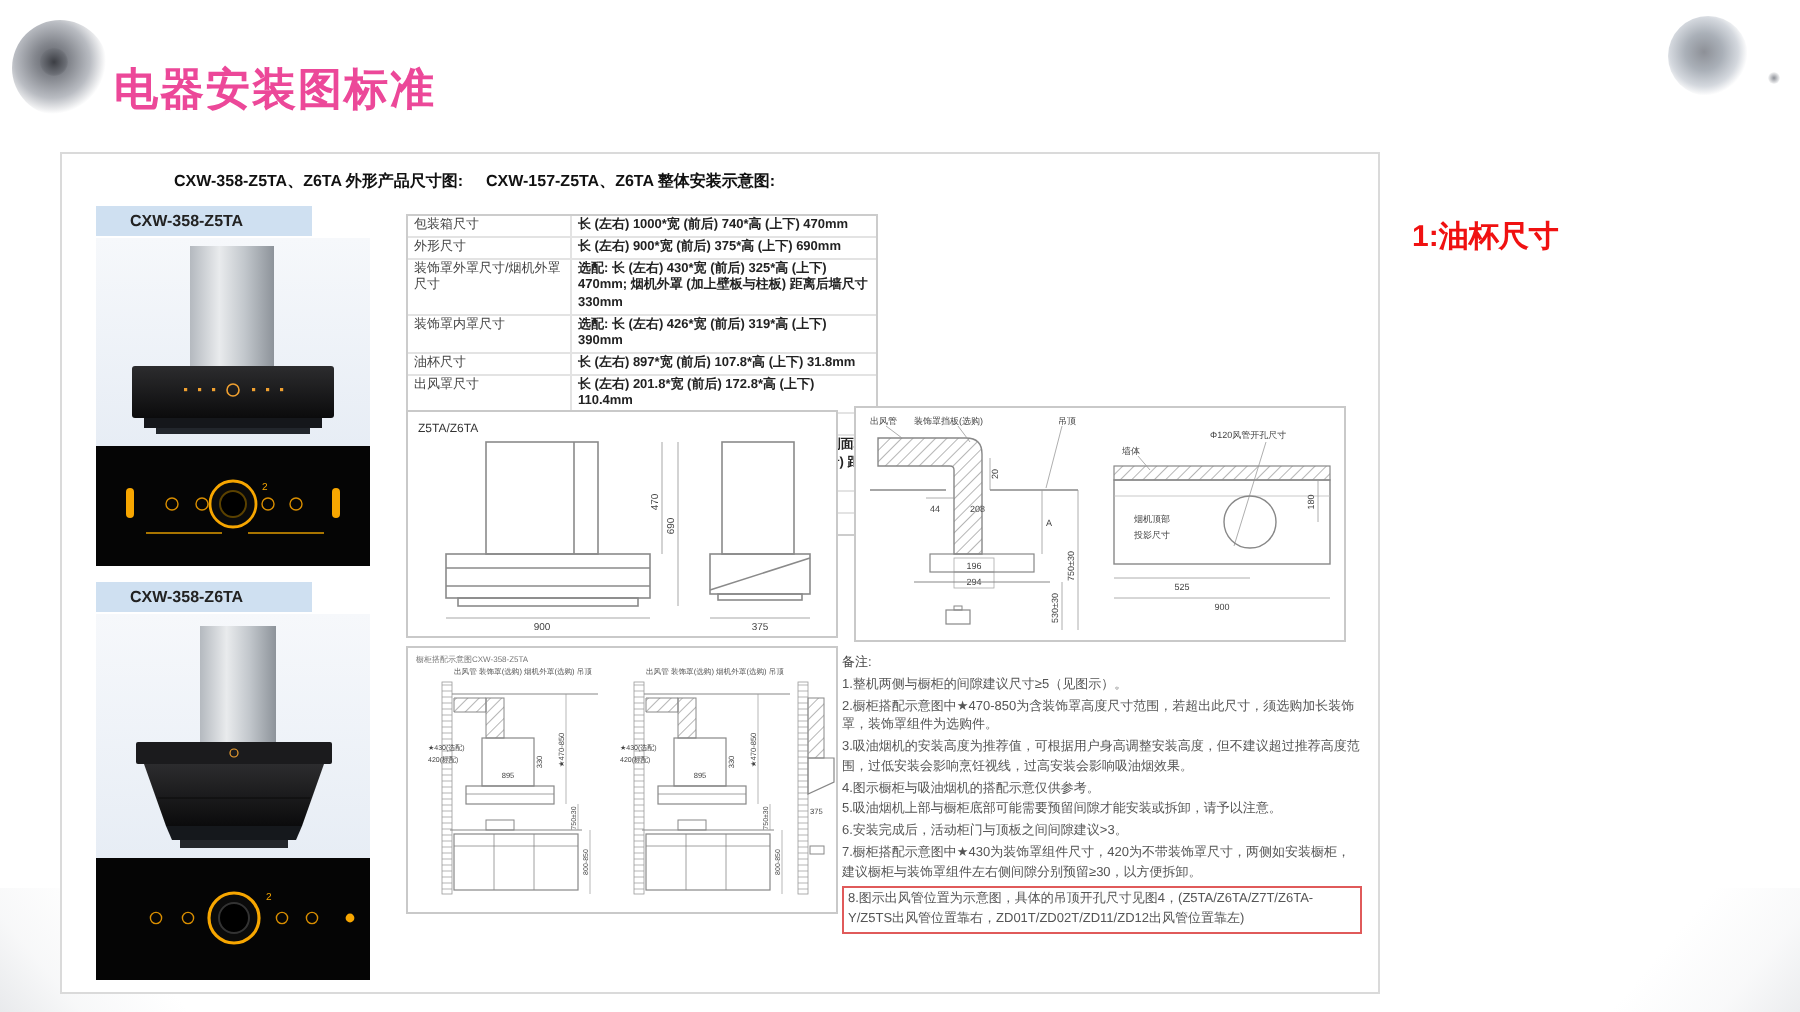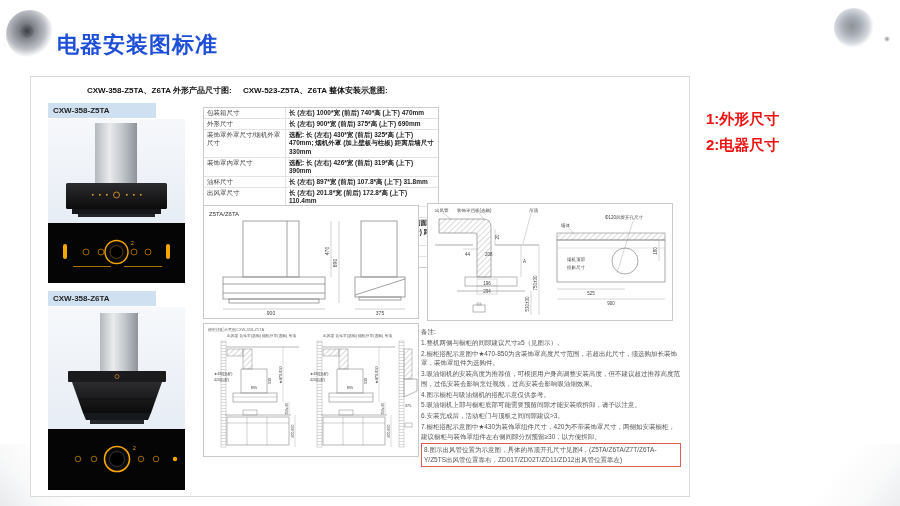--- a/index.html
+++ b/index.html
@@ -12,29 +12,29 @@
     background:radial-gradient(circle,#3c3e44 0%,#6a6d74 60%,transparent 75%);}
   .swirl-tr{position:absolute;right:26px;top:8px;width:40px;height:40px;border-radius:50%;
     background:radial-gradient(circle at 45% 45%, #8d9097 0%, #aab0b8 30%, #d4d8de 55%, rgba(240,241,244,0) 70%);}
   .dot-tr{position:absolute;right:10px;top:36px;width:6px;height:6px;border-radius:50%;
     background:radial-gradient(circle,#8d9097,transparent 75%);}
   .wisp-bl{position:absolute;left:-20px;bottom:-18px;width:150px;height:80px;opacity:.35;
     background:linear-gradient(50deg, #9aa0aa 0%, rgba(200,204,210,.4) 35%, transparent 60%);}
   .wisp-br{position:absolute;right:-20px;bottom:-18px;width:150px;height:80px;opacity:.3;
     background:linear-gradient(-50deg, #9aa0aa 0%, rgba(200,204,210,.4) 35%, transparent 60%);}
 
-  .title{position:absolute;left:57px;top:30px;font-size:22px;font-weight:bold;color:#1d4ed8;letter-spacing:1px;}
+  .title{position:absolute;left:57px;top:30px;font-size:22px;font-weight:bold;color:#ec4899;letter-spacing:1px;}
 
   .panel{position:absolute;left:30px;top:76px;width:658px;height:419px;background:#fff;border:1px solid #dadada;}
   .col-header{position:absolute;font-size:8px;font-weight:bold;color:#111;white-space:nowrap;margin-left:40px;}
   #hdr-left{left:16px;top:8px;}
   #hdr-main{left:172px;top:8px;}
 
   .model-tag{position:absolute;width:108px;height:15px;background:#cfe0f1;font-size:8px;font-weight:bold;
-    color:#222;line-height:15px;padding-left:5px;box-sizing:border-box;}
+    color:#222;line-height:15px;padding-left:17px;box-sizing:border-box;}
   #tag1{left:17px;top:26px;}
   #tag2{left:17px;top:214px;}
   .prod{position:absolute;}
   #prod1{left:17px;top:42px;}
   #prod2{left:17px;top:230px;}
 
   .spec-table{position:absolute;left:172px;top:30px;width:236px;border:1px solid #cccccc;
     font-size:6.5px;line-height:1.25;color:#444;background:#fff;box-sizing:border-box;}
   .spec-row{display:flex;border-bottom:1px solid #e3e3e3;}
   .spec-row:last-child{border-bottom:none;}
@@ -63,21 +63,21 @@
   <div class="swirl-tr"></div>
   <div class="dot-tr"></div>
   <div class="wisp-bl"></div>
   <div class="wisp-br"></div>
 
   <div class="title">电器安装图标准</div>
 
   <div class="panel">
 
     <div class="col-header" id="hdr-left">CXW-358-Z5TA、Z6TA 外形产品尺寸图:</div>
-    <div class="col-header" id="hdr-main">CXW-523-Z5TA、Z6TA 整体安装示意图:</div>
+    <div class="col-header" id="hdr-main">CXW-157-Z5TA、Z6TA 整体安装示意图:</div>
 
     <div class="model-tag" id="tag1">CXW-358-Z5TA</div>
 
     <svg class="prod" id="prod1" width="137" height="164" viewBox="0 0 137 164">
       <defs>
         <linearGradient id="steel" x1="0" y1="0" x2="1" y2="0">
           <stop offset="0" stop-color="#b4b9bf"></stop>
             <stop offset="0.35" stop-color="#e9ebed"></stop>
           <stop offset="0.65" stop-color="#c2c7cc"></stop>
             <stop offset="1" stop-color="#8d939a"></stop>
@@ -348,16 +348,15 @@
       <div class="note-item">3.吸油烟机的安装高度为推荐值，可根据用户身高调整安装高度，但不建议超过推荐高度范围，过低安装会影响烹饪视线，过高安装会影响吸油烟效果。</div>
       <div class="note-item">4.图示橱柜与吸油烟机的搭配示意仅供参考。</div>
       <div class="note-item">5.吸油烟机上部与橱柜底部可能需要预留间隙才能安装或拆卸，请予以注意。</div>
       <div class="note-item">6.安装完成后，活动柜门与顶板之间间隙建议&gt;3。</div>
       <div class="note-item">7.橱柜搭配示意图中★430为装饰罩组件尺寸，420为不带装饰罩尺寸，两侧如安装橱柜，建议橱柜与装饰罩组件左右侧间隙分别预留≥30，以方便拆卸。</div>
       <div class="note-item note-highlight">8.图示出风管位置为示意图，具体的吊顶开孔尺寸见图4，(Z5TA/Z6TA/Z7T/Z6TA-Y/Z5TS出风管位置靠右，ZD01T/ZD02T/ZD11/ZD12出风管位置靠左)</div>
     </div>
   </div>
 
   <div class="annotations">
-    <div>1:外形尺寸</div>
-    <div>2:电器尺寸</div>
+    <div>1:油杯尺寸</div>
   </div>
 </div>
 
 </body></html>

